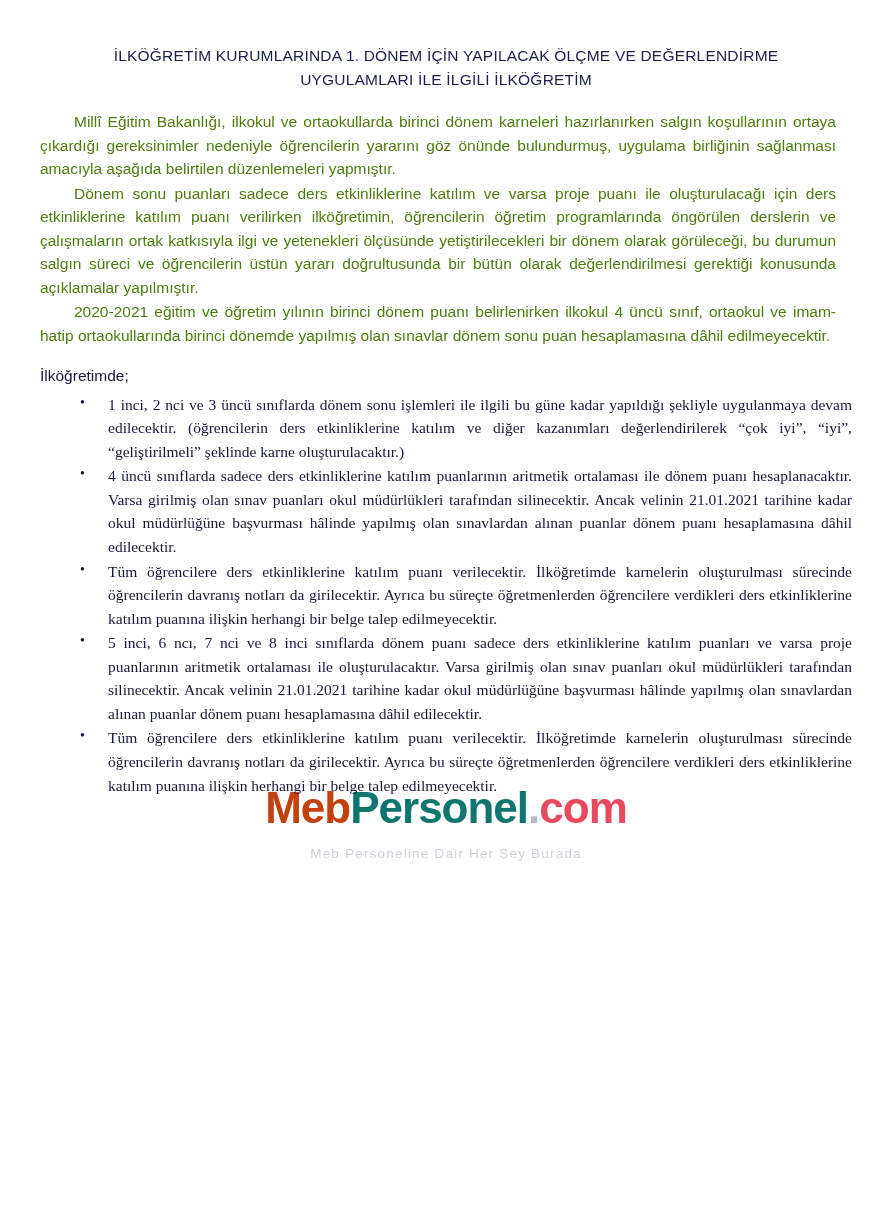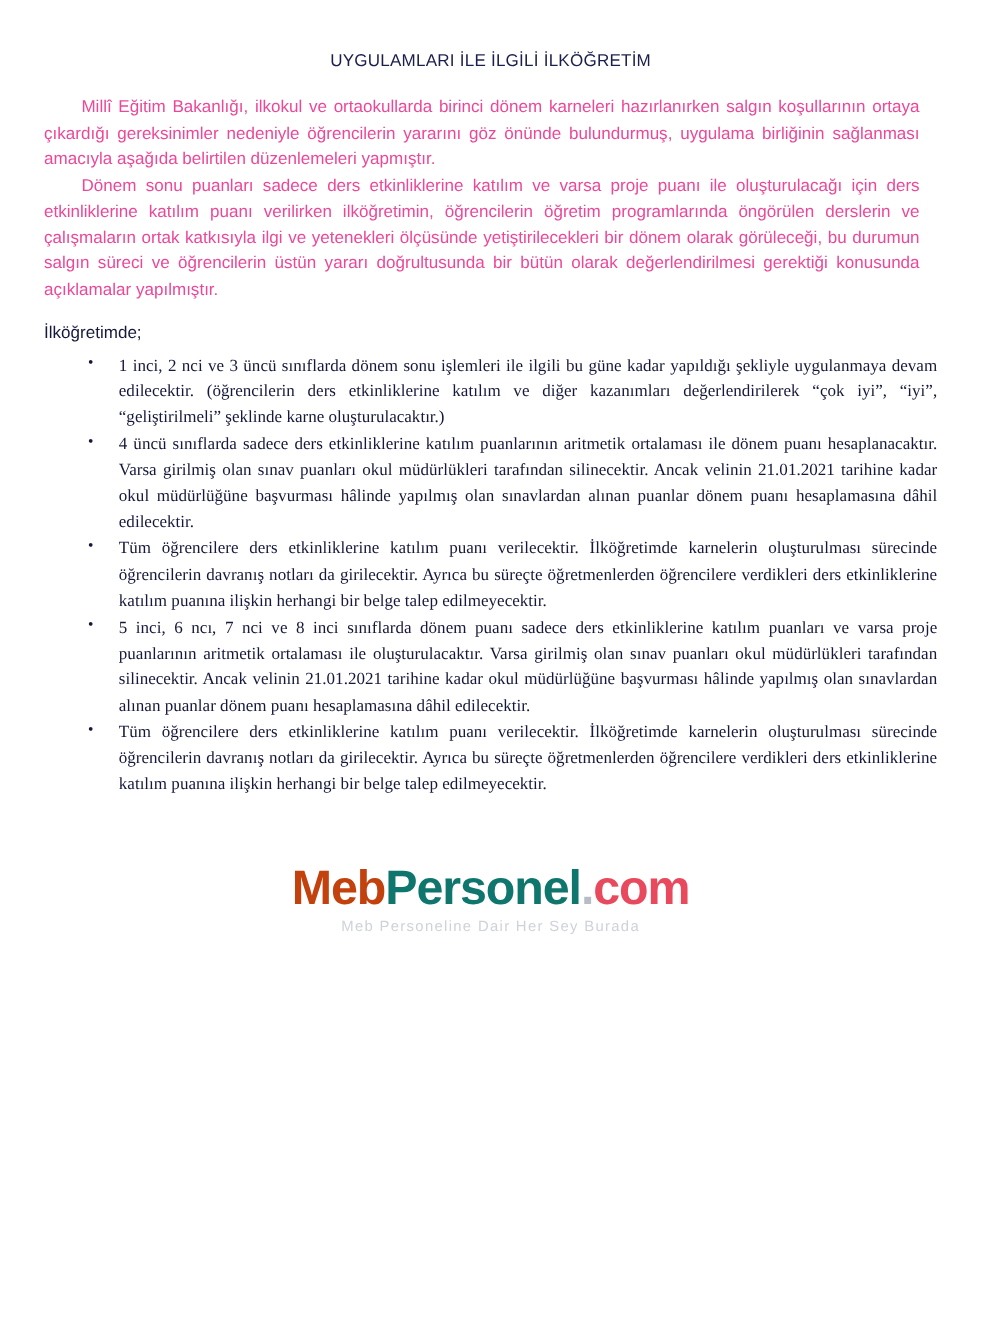--- a/index.html
+++ b/index.html
@@ -35,21 +35,21 @@
   .doc-title .line {
     display: block;
   }
 
   p.para {
     font-size: 15.5px;
     line-height: 1.52;
     text-align: justify;
     text-justify: inter-word;
     margin: 0 16px 1px 0;
-    color: #ec4899;
+    color: #4d7c0f;
     text-indent: 34px;
   }
 
   .section-label {
     font-size: 15.5px;
     line-height: 1.5;
     margin: 16px 0 6px 0;
     color: #15183a;
   }
 
@@ -92,21 +92,21 @@
     font-size: 44px;
     font-weight: bold;
     letter-spacing: -1px;
     line-height: 1;
   }
   .wm-meb { color: #c2410c; }
   .wm-personel { color: #0f766e; }
   .wm-dot { color: #b8bcc6; }
   .wm-com { color: #e8495c; }
   .watermark .wm-sub {
-    margin-top: 4px;
+    margin-top: 16px;
     font-size: 13.5px;
     letter-spacing: 1.2px;
     color: #cfd2d9;
   }
 
   .content {
     position: relative;
     z-index: 2;
   }
 </style>
@@ -118,25 +118,27 @@
   <div class="watermark">
     <div class="wm-main">
       <span class="wm-meb">Meb</span><span class="wm-personel">Personel</span><span class="wm-dot">.</span><span class="wm-com">com</span>
     </div>
     <div class="wm-sub">Meb Personeline Dair Her Sey Burada</div>
   </div>
 
   <div class="content">
 
     <div class="doc-title">
+      <span class="line">İLKÖĞRETİM KURUMLARINDA 1. DÖNEM İÇİN YAPILACAK ÖLÇME VE DEĞERLENDİRME</span>
       <span class="line">UYGULAMLARI İLE İLGİLİ İLKÖĞRETİM</span>
     </div>
 
     <p class="para">Millî Eğitim Bakanlığı, ilkokul ve ortaokullarda birinci dönem karneleri hazırlanırken salgın koşullarının ortaya çıkardığı gereksinimler nedeniyle öğrencilerin yararını göz önünde bulundurmuş, uygulama birliğinin sağlanması amacıyla aşağıda belirtilen düzenlemeleri yapmıştır.</p>
     <p class="para">Dönem sonu puanları sadece ders etkinliklerine katılım ve varsa proje puanı ile oluşturulacağı için ders etkinliklerine katılım puanı verilirken ilköğretimin, öğrencilerin öğretim  programlarında öngörülen derslerin ve çalışmaların ortak katkısıyla ilgi ve yetenekleri ölçüsünde yetiştirilecekleri bir dönem olarak görüleceği, bu durumun salgın süreci ve öğrencilerin üstün yararı doğrultusunda bir bütün olarak değerlendirilmesi gerektiği konusunda açıklamalar yapılmıştır.</p>
+    <p class="para">2020-2021 eğitim ve öğretim yılının birinci dönem puanı belirlenirken ilkokul 4 üncü sınıf, ortaokul ve imam-hatip ortaokullarında birinci dönemde yapılmış olan sınavlar dönem sonu puan hesaplamasına dâhil edilmeyecektir.</p>
 
     <div class="section-label">İlköğretimde;</div>
     <ul class="bullets">
       <li>1 inci, 2 nci ve 3 üncü sınıflarda dönem sonu işlemleri ile ilgili bu güne kadar yapıldığı şekliyle uygulanmaya devam edilecektir.  (öğrencilerin ders etkinliklerine katılım ve diğer kazanımları değerlendirilerek “çok iyi”, “iyi”, “geliştirilmeli” şeklinde karne oluşturulacaktır.)</li>
       <li>4 üncü sınıflarda sadece ders etkinliklerine katılım puanlarının aritmetik ortalaması ile dönem puanı hesaplanacaktır. Varsa girilmiş olan sınav puanları okul müdürlükleri tarafından silinecektir. Ancak velinin 21.01.2021 tarihine kadar okul müdürlüğüne başvurması hâlinde yapılmış olan sınavlardan alınan puanlar dönem puanı hesaplamasına dâhil edilecektir.</li>
       <li>Tüm öğrencilere ders etkinliklerine katılım puanı verilecektir. İlköğretimde karnelerin oluşturulması sürecinde öğrencilerin davranış notları da girilecektir. Ayrıca bu süreçte öğretmenlerden öğrencilere verdikleri ders etkinliklerine katılım puanına ilişkin herhangi bir belge talep edilmeyecektir.</li>
     </ul>
 
     <ul class="bullets">
       <li>5 inci, 6 ncı, 7 nci ve 8 inci sınıflarda dönem puanı sadece ders etkinliklerine katılım puanları ve varsa proje puanlarının aritmetik ortalaması ile oluşturulacaktır. Varsa girilmiş olan sınav puanları okul müdürlükleri tarafından silinecektir. Ancak velinin 21.01.2021 tarihine kadar okul müdürlüğüne başvurması hâlinde yapılmış olan sınavlardan alınan puanlar dönem puanı hesaplamasına dâhil edilecektir.</li>

